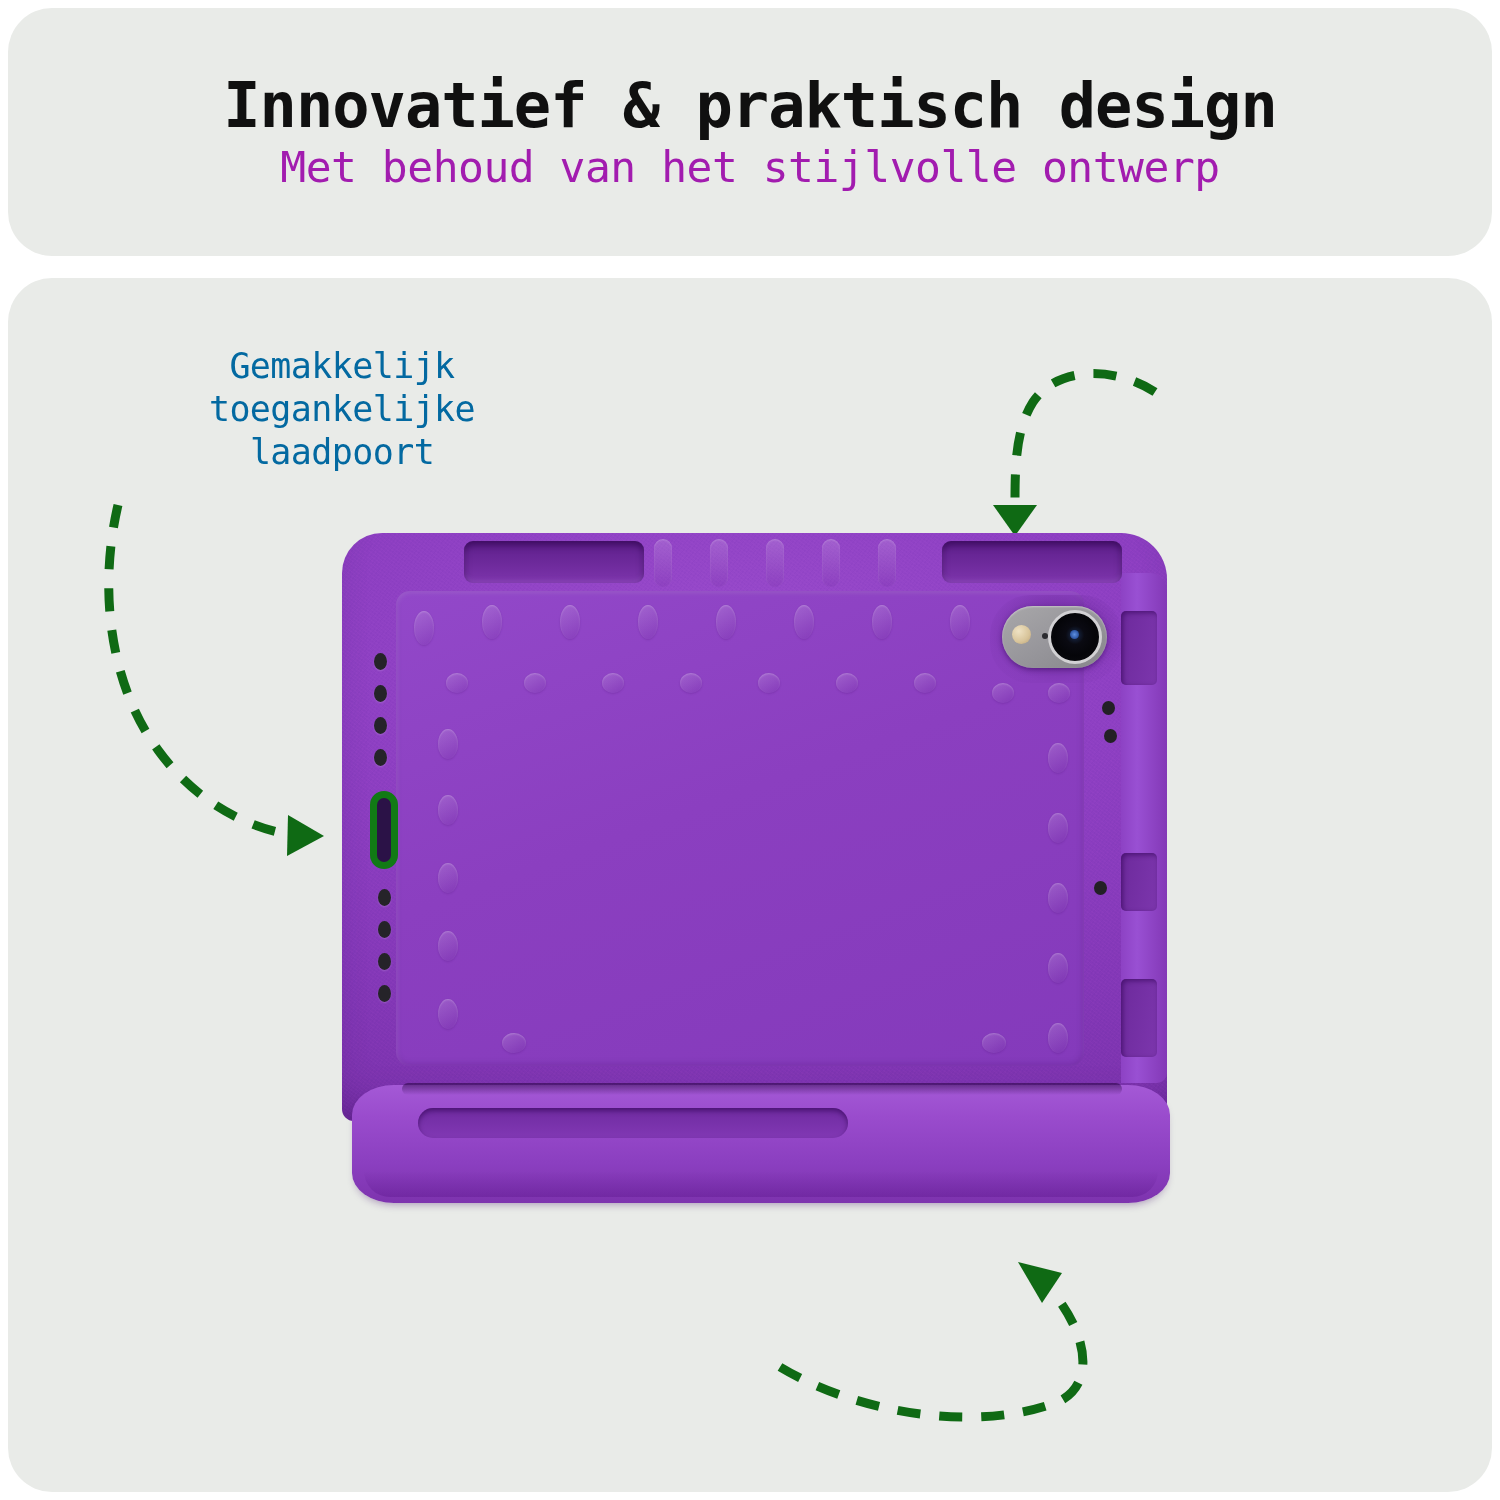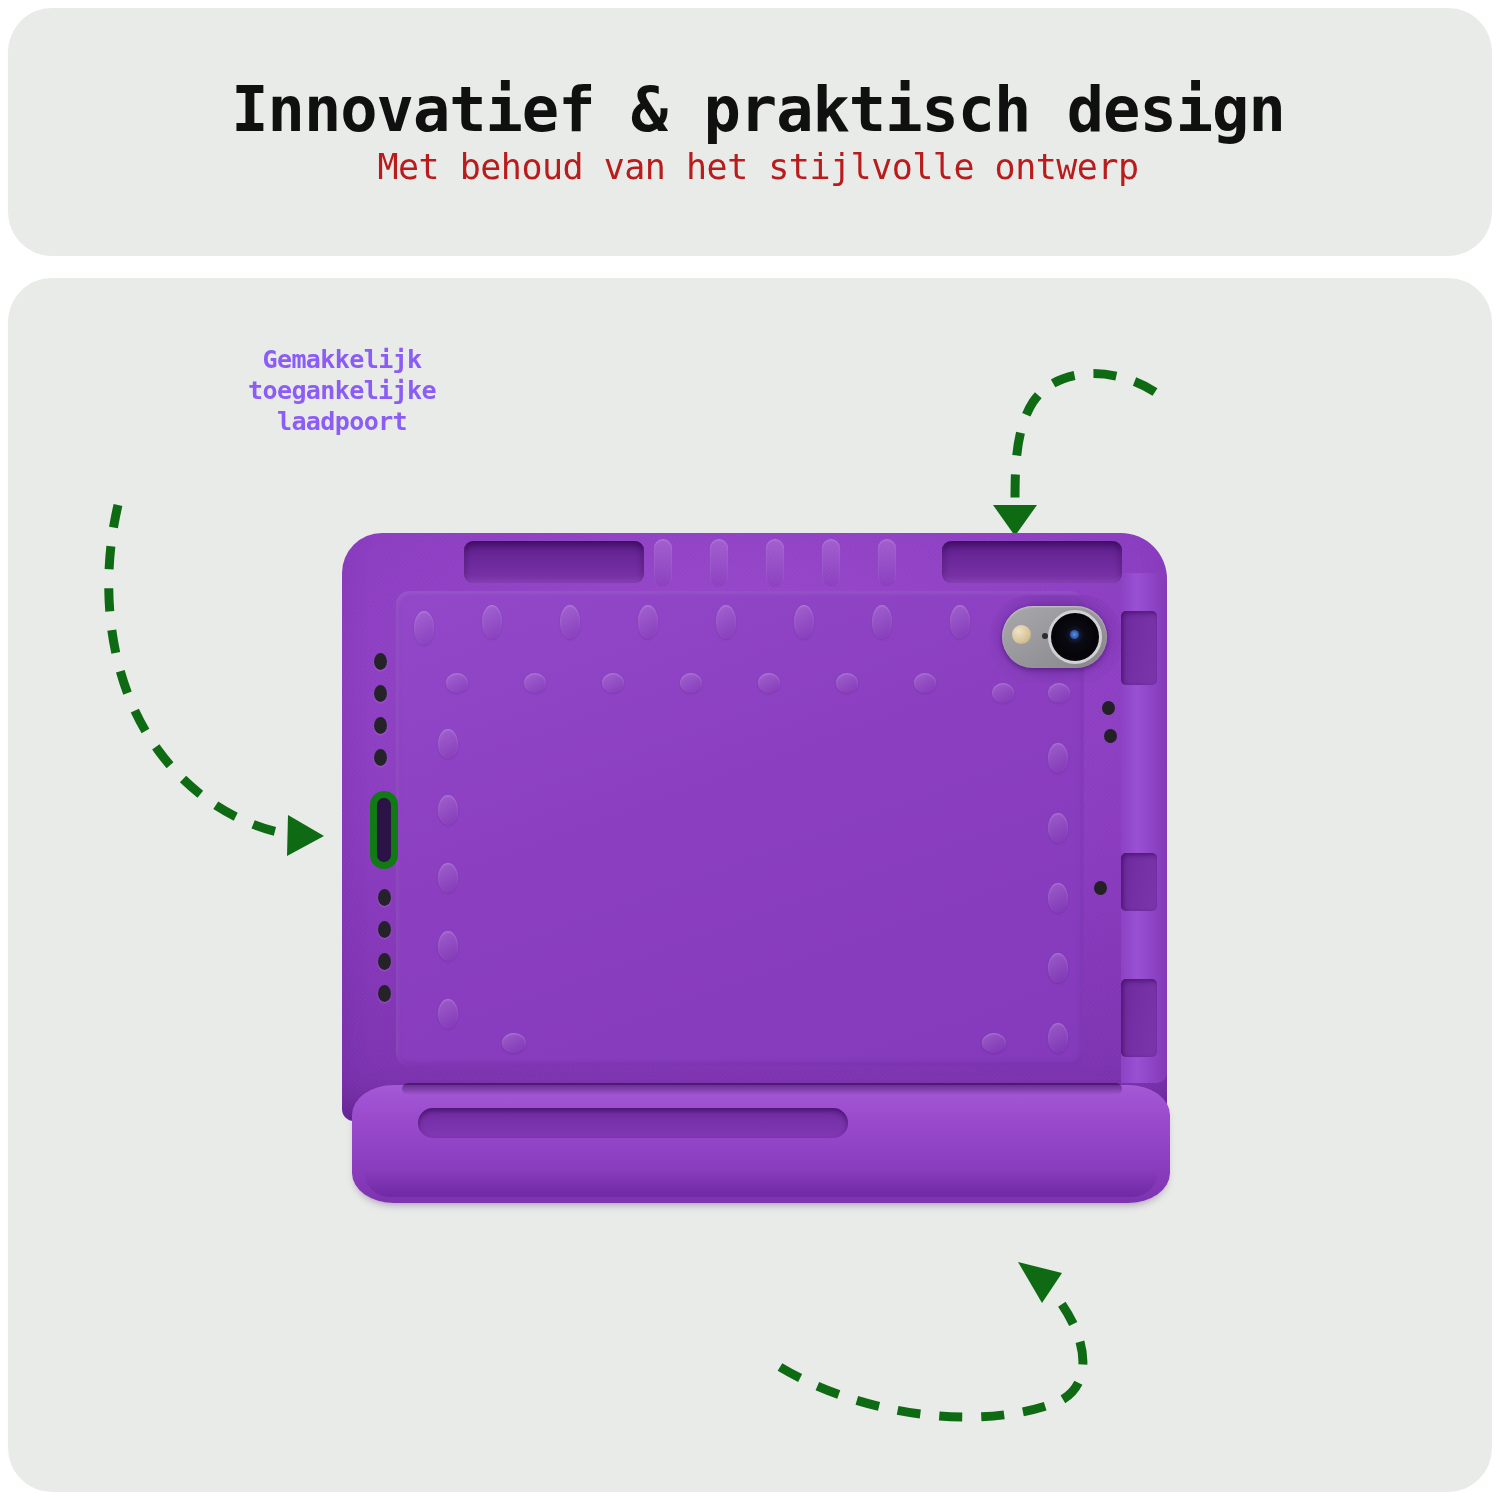--- a/index.html
+++ b/index.html
@@ -41,45 +41,44 @@
     position: absolute;
     left: 8px;
     top: 8px;
     width: 1484px;
     height: 248px;
     display: flex;
     flex-direction: column;
     align-items: center;
     justify-content: center;
     gap: 6px;
-    margin-left: 8px;
   }
   #headline {
     font-size: 62px;
     font-weight: 700;
     color: #101010;
     letter-spacing: -1px;
     line-height: 1.05;
     white-space: nowrap;
   }
   #subheadline {
-    font-size: 35px;
+    font-size: 43px;
     font-weight: 400;
-    color: #b91c1c;
+    color: #a21caf;
     letter-spacing: -0.5px;
     line-height: 1.1;
     white-space: nowrap;
   }
 
   
   .callout {
     position: absolute;
-    font-size: 25px;
-    font-weight: 700;
-    color: #8b5cf6;
+    font-size: 35px;
+    font-weight: 400;
+    color: #0369a1;
     line-height: 1.23;
     letter-spacing: -0.6px;
     white-space: pre-line;
   }
   #callout-charging-port {
     left: 92px;
     top: 345;
     top: 345px;
     width: 500px;
     text-align: center;

